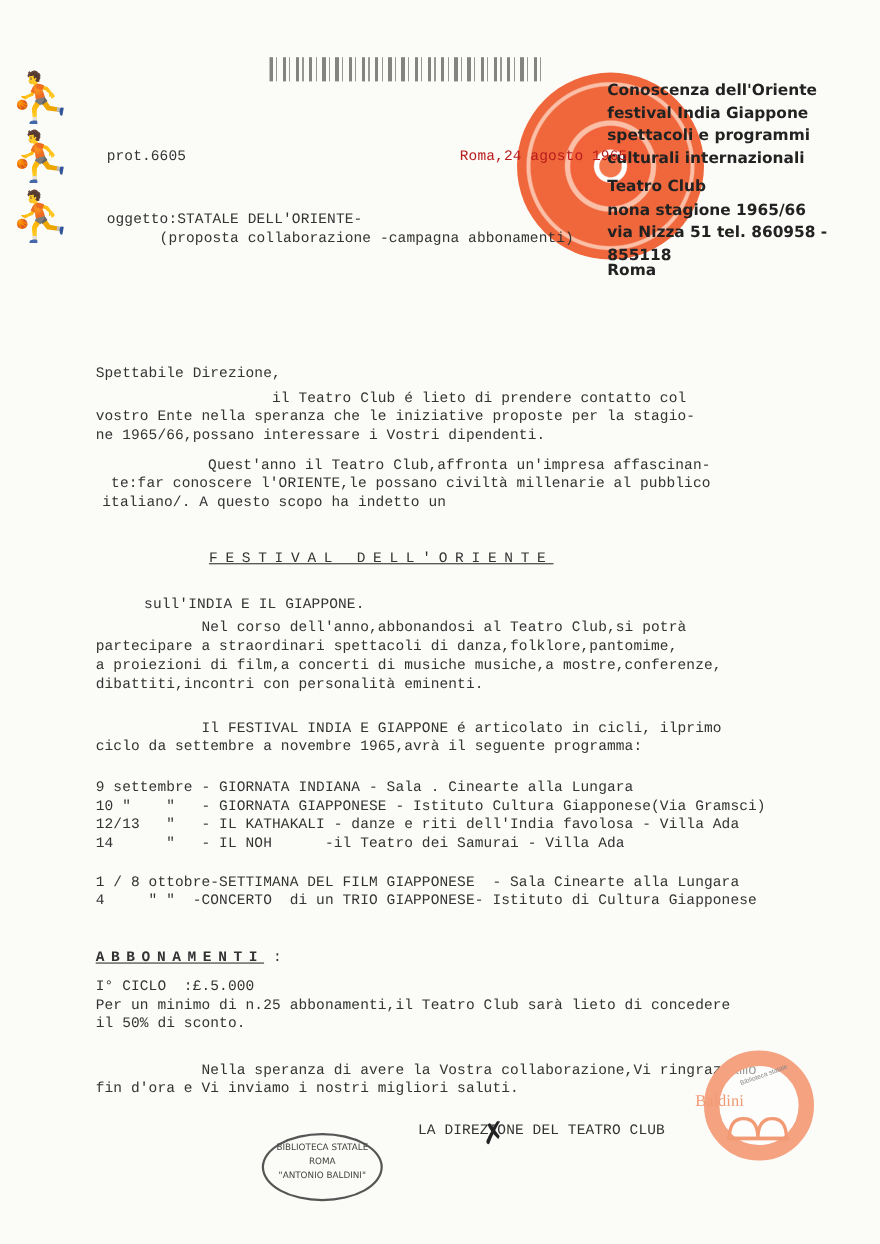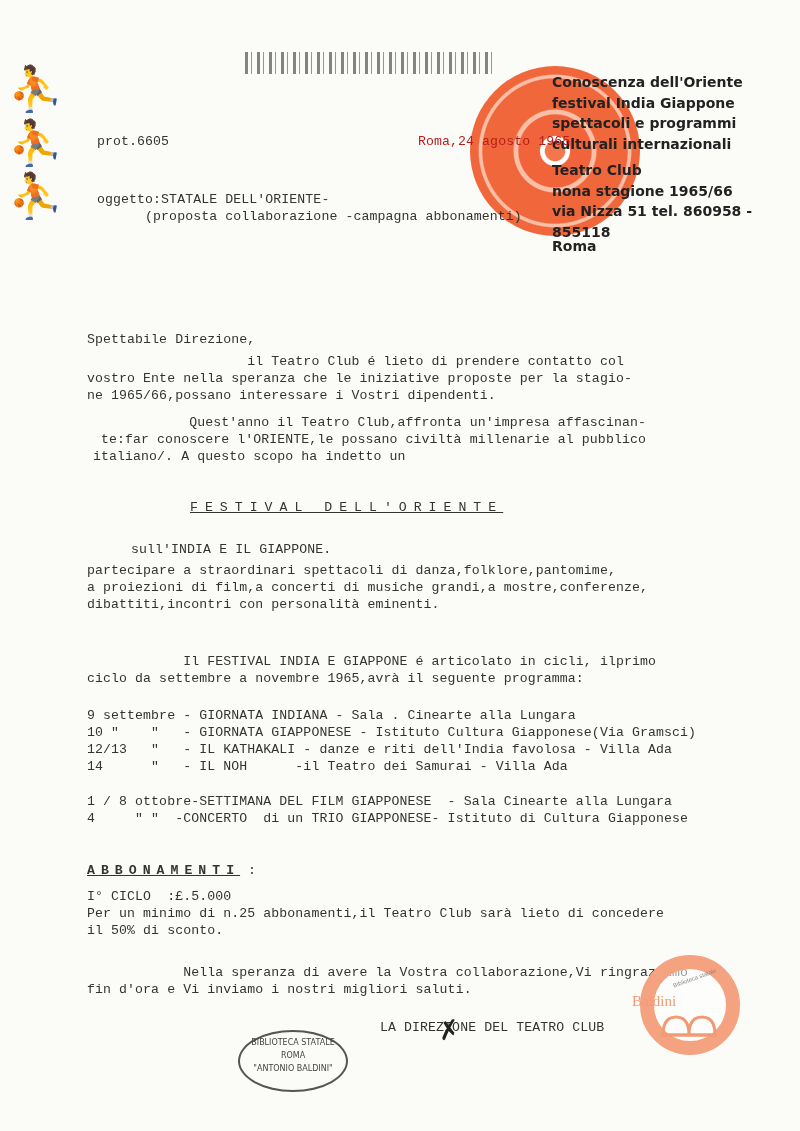--- a/index.html
+++ b/index.html
@@ -61,22 +61,23 @@
   <div class="tw">            Quest'anno il Teatro Club,affronta un'impresa affascinan-</div>
   <div class="tw"> te:far conoscere l'ORIENTE,le possano civiltà millenarie al pubblico</div>
   <div class="tw">italiano/. A questo scopo ha indetto un</div>
 </div>
 
 <div class="abs tw title-sp" style="left:190px; top:499px;">FESTIVAL DELL'ORIENTE</div>
 
 <div class="abs tw" style="left:87px; top:541px;margin-left:44px;">sull'INDIA E IL GIAPPONE.</div>
 
 <div class="abs" style="left:87px; top:562px;">
+  <div class="tw">            Nel corso dell'anno,abbonandosi al Teatro Club,si potrà</div>
   <div class="tw">partecipare a straordinari spettacoli di danza,folklore,pantomime,</div>
-  <div class="tw">a proiezioni di film,a concerti di musiche grandi,a mostre,conferenze,</div>
+  <div class="tw">a proiezioni di film,a concerti di musiche musiche,a mostre,conferenze,</div>
   <div class="tw">dibattiti,incontri con personalità eminenti.</div>
 </div>
 
 <div class="abs" style="left:87px; top:653px;">
   <div class="tw">            Il FESTIVAL INDIA E GIAPPONE é articolato in cicli, ilprimo</div>
   <div class="tw">ciclo da settembre a novembre 1965,avrà il seguente programma:</div>
 </div>
 
 <div class="abs" style="left:87px; top:707px;">
   <div class="tw">9 settembre - GIORNATA INDIANA - Sala . Cinearte alla Lungara</div>

